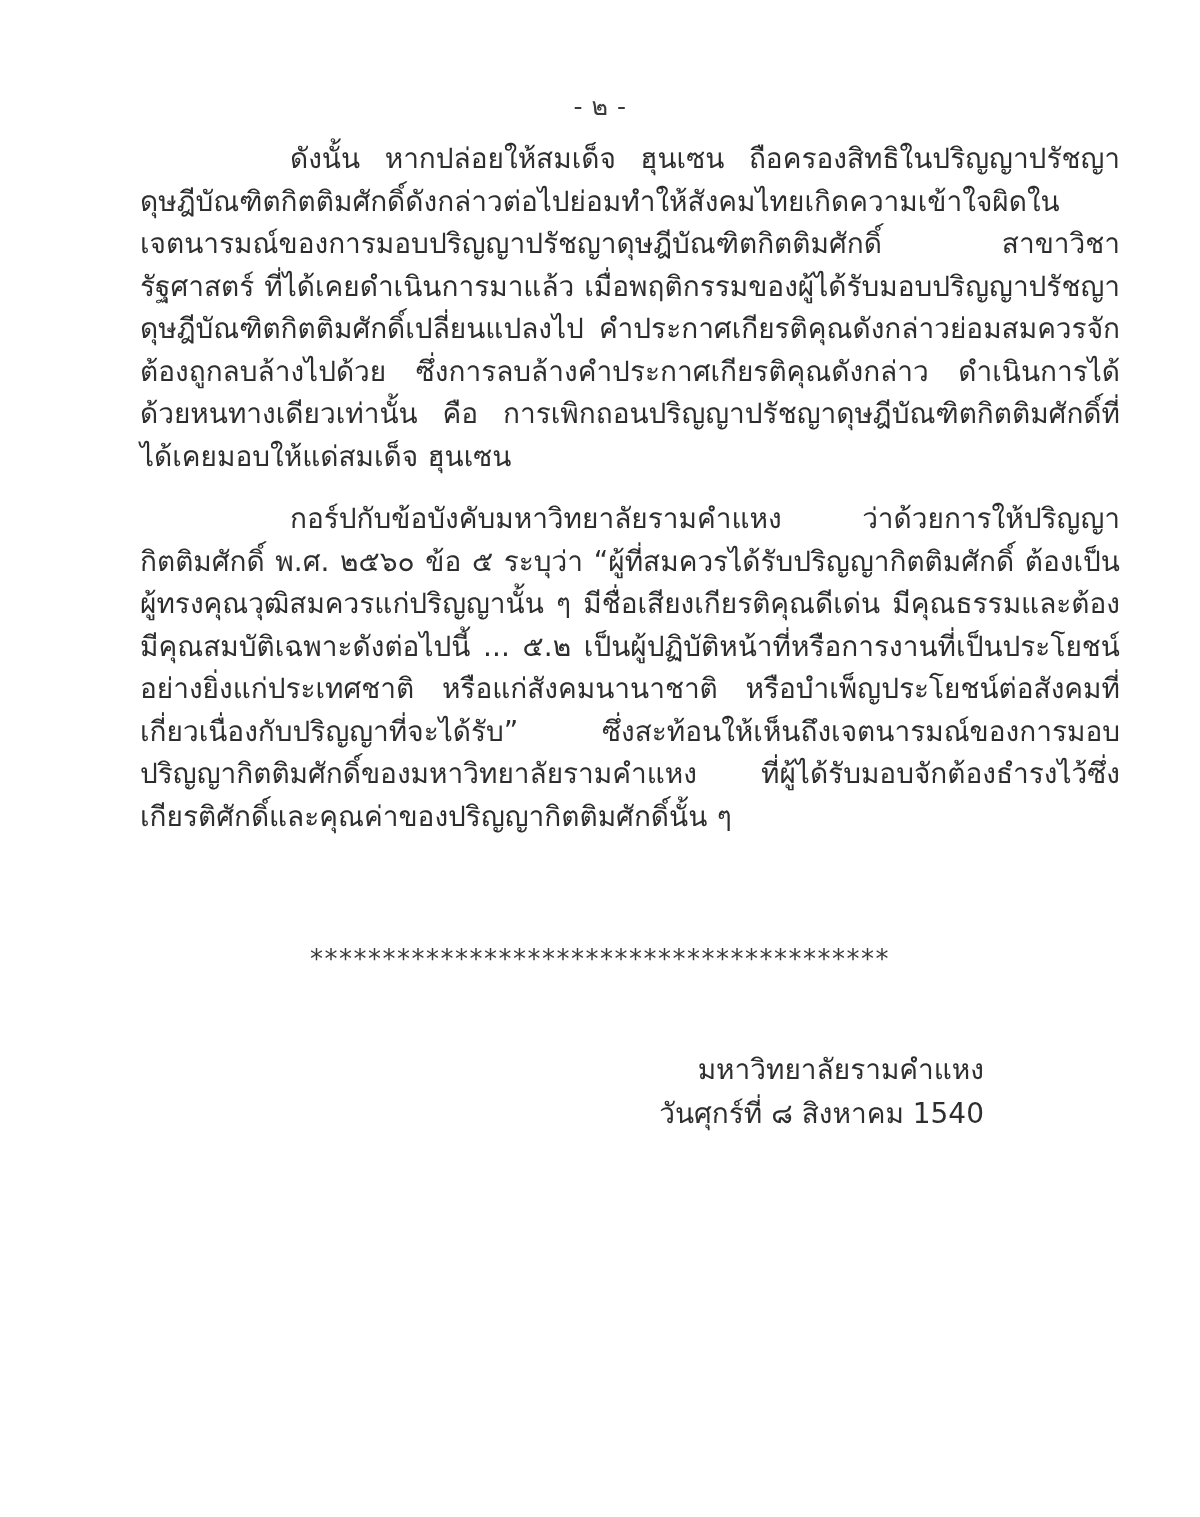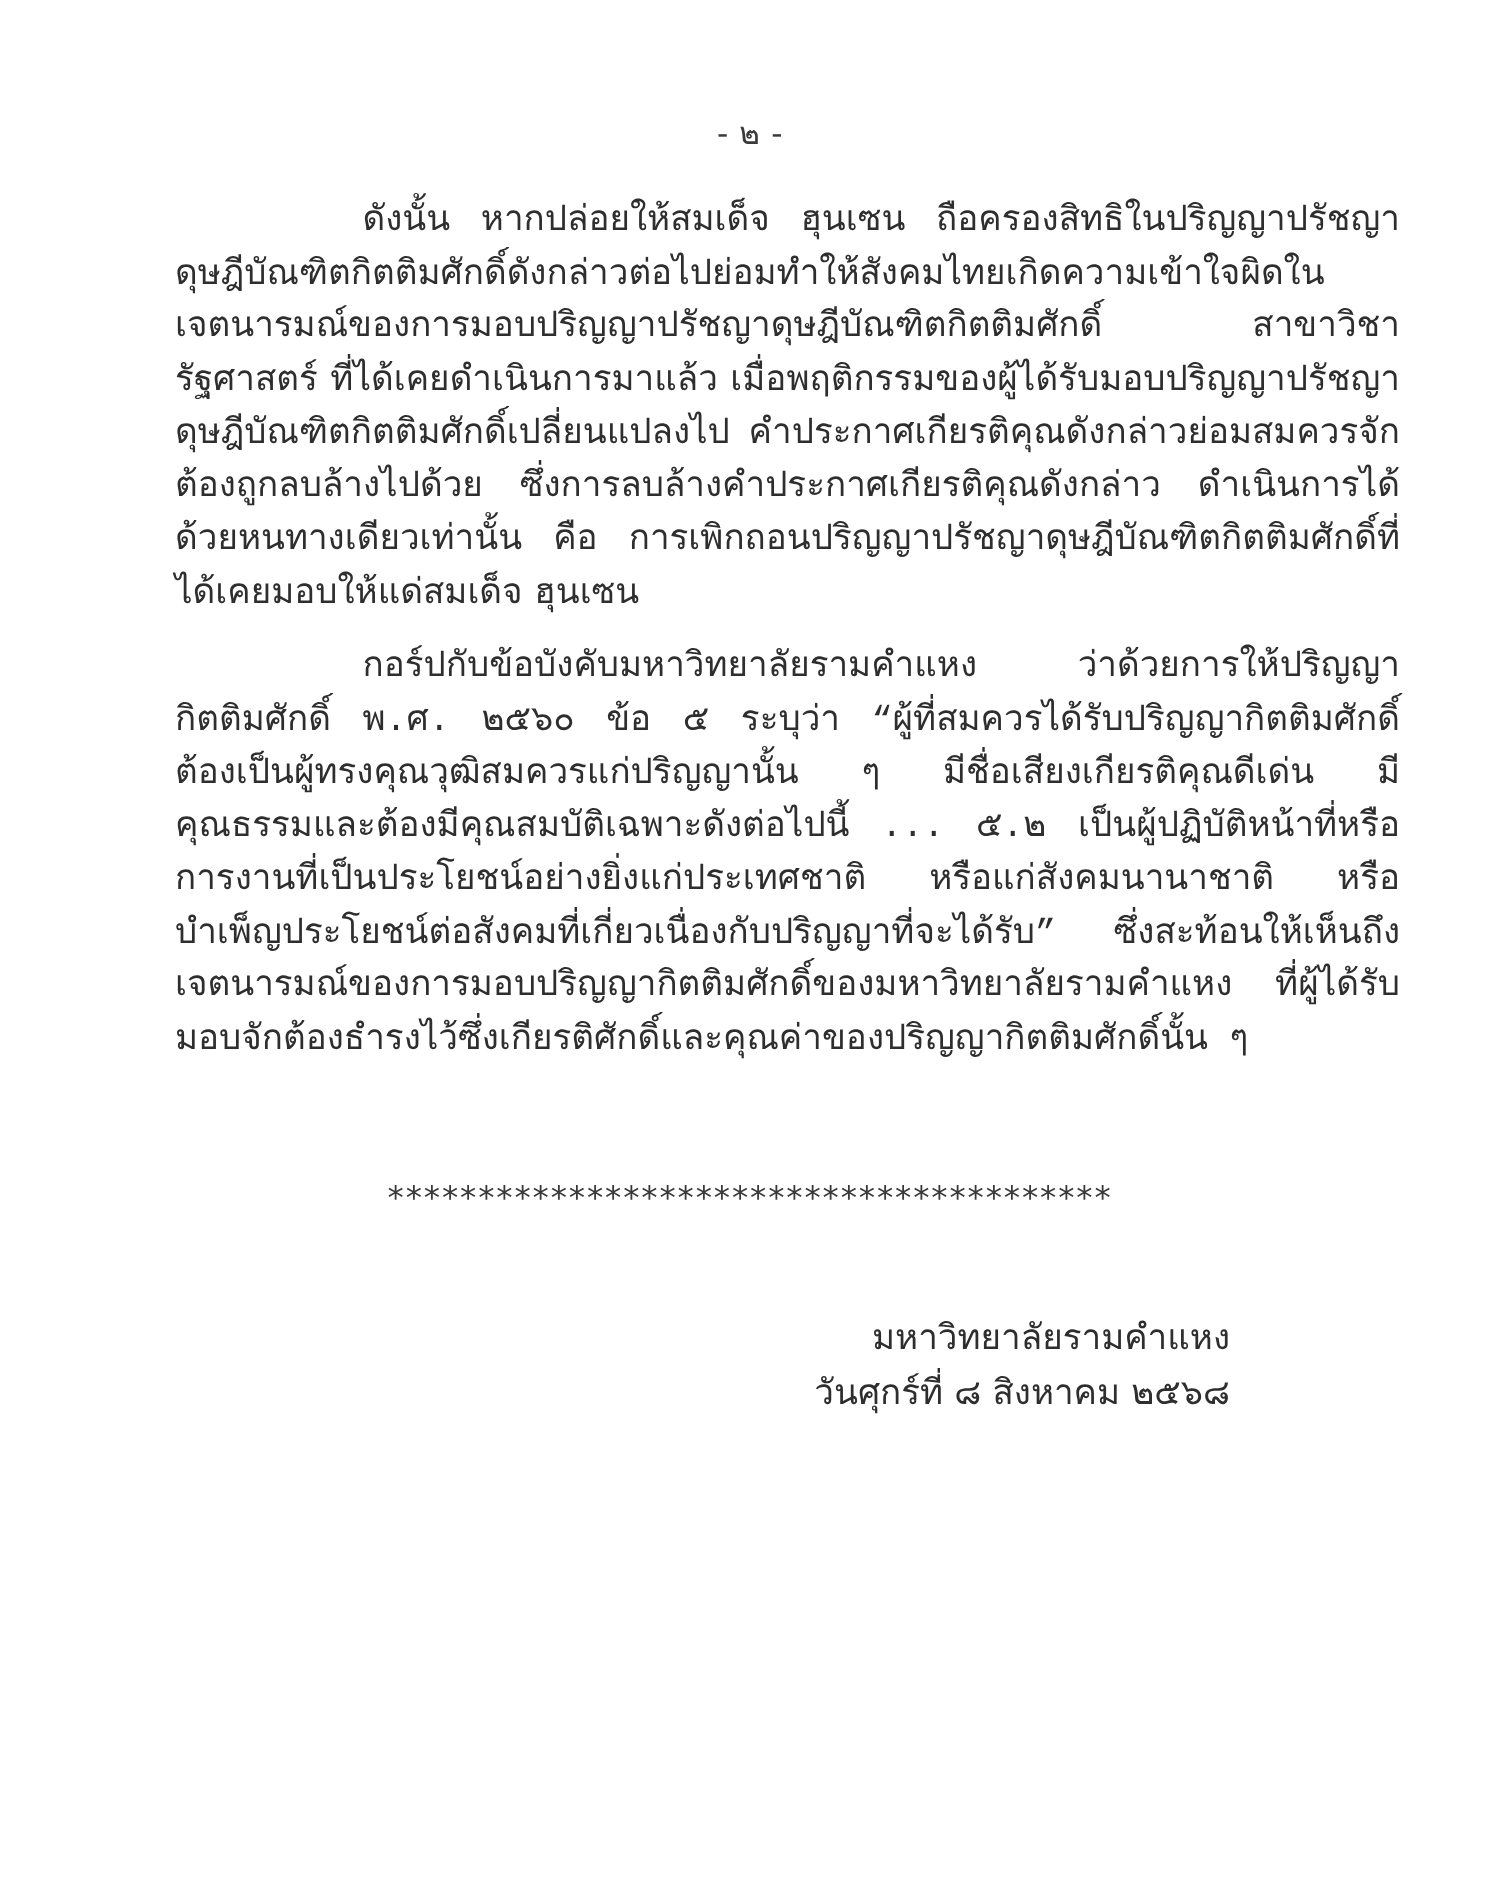--- a/index.html
+++ b/index.html
@@ -33,41 +33,41 @@
     letter-spacing: 0.5px;
     color: #3a3a3a;
   }
   .body-block {
     position: absolute;
     top: 138px;
     left: 140px;
     width: 980px;
   }
   p.para {
-    margin: 16px 0 20px 0;
+    margin: 0 0 20px 0;
     font-size: 28px;
     line-height: 42.5px;
     text-align: justify;
     text-justify: inter-word;
     text-indent: 0;
     color: #2e2e2e;
     word-spacing: 0.5px;
   }
   p.para:last-child {
     margin-bottom: 0;
   }
   p.para::first-line {
     
   }
   .indent {
     display: inline-block;
     width: 150px;
   }
   .para-gap-1 { margin-bottom: 22px; }
-  .para-gap-2 { margin-bottom: 26px; font-family: Liberation Mono, monospace; }
+  .para-gap-2 { margin-bottom: 26px; }
   .divider-asterisks {
     position: absolute;
     top: 944px;
     left: 0;
     width: 1200px;
     text-align: center;
     font-size: 26px;
     letter-spacing: 1.5px;
     color: #3a3a3a;
     white-space: nowrap;
@@ -100,16 +100,16 @@
 
     <p class="para para-gap-2"><span class="indent"></span><span>กอร์ปกับข้อบังคับมหาวิทยาลัยรามคำแหง ว่าด้วยการให้ปริญญากิตติมศักดิ์ พ.ศ. ๒๕๖๐ ข้อ ๕ ระบุว่า “ผู้ที่สมควรได้รับปริญญากิตติมศักดิ์ ต้องเป็นผู้ทรงคุณวุฒิสมควรแก่ปริญญานั้น ๆ มีชื่อเสียงเกียรติคุณดีเด่น มีคุณธรรมและต้องมีคุณสมบัติเฉพาะดังต่อไปนี้ ... ๕.๒ เป็นผู้ปฏิบัติหน้าที่หรือการงานที่เป็นประโยชน์อย่างยิ่งแก่ประเทศชาติ หรือแก่สังคมนานาชาติ หรือบำเพ็ญประโยชน์ต่อสังคมที่เกี่ยวเนื่องกับปริญญาที่จะได้รับ” ซึ่งสะท้อนให้เห็นถึงเจตนารมณ์ของการมอบปริญญากิตติมศักดิ์ของมหาวิทยาลัยรามคำแหง ที่ผู้ได้รับมอบจักต้องธำรงไว้ซึ่งเกียรติศักดิ์และคุณค่าของปริญญากิตติมศักดิ์นั้น ๆ</span></p>
 
 
   </div>
 
   <div class="divider-asterisks">****************************************</div>
 
   <div class="signature-block">
     <div class="signature-line">มหาวิทยาลัยรามคำแหง</div>
-    <div class="signature-line">วันศุกร์ที่ ๘ สิงหาคม ๒๕๖๘</div>
+    <div class="signature-line">วันศุกร์ที่ ๘ สิงหาคม 1540</div>
   </div>
 
 </div>
 
 </body></html>

